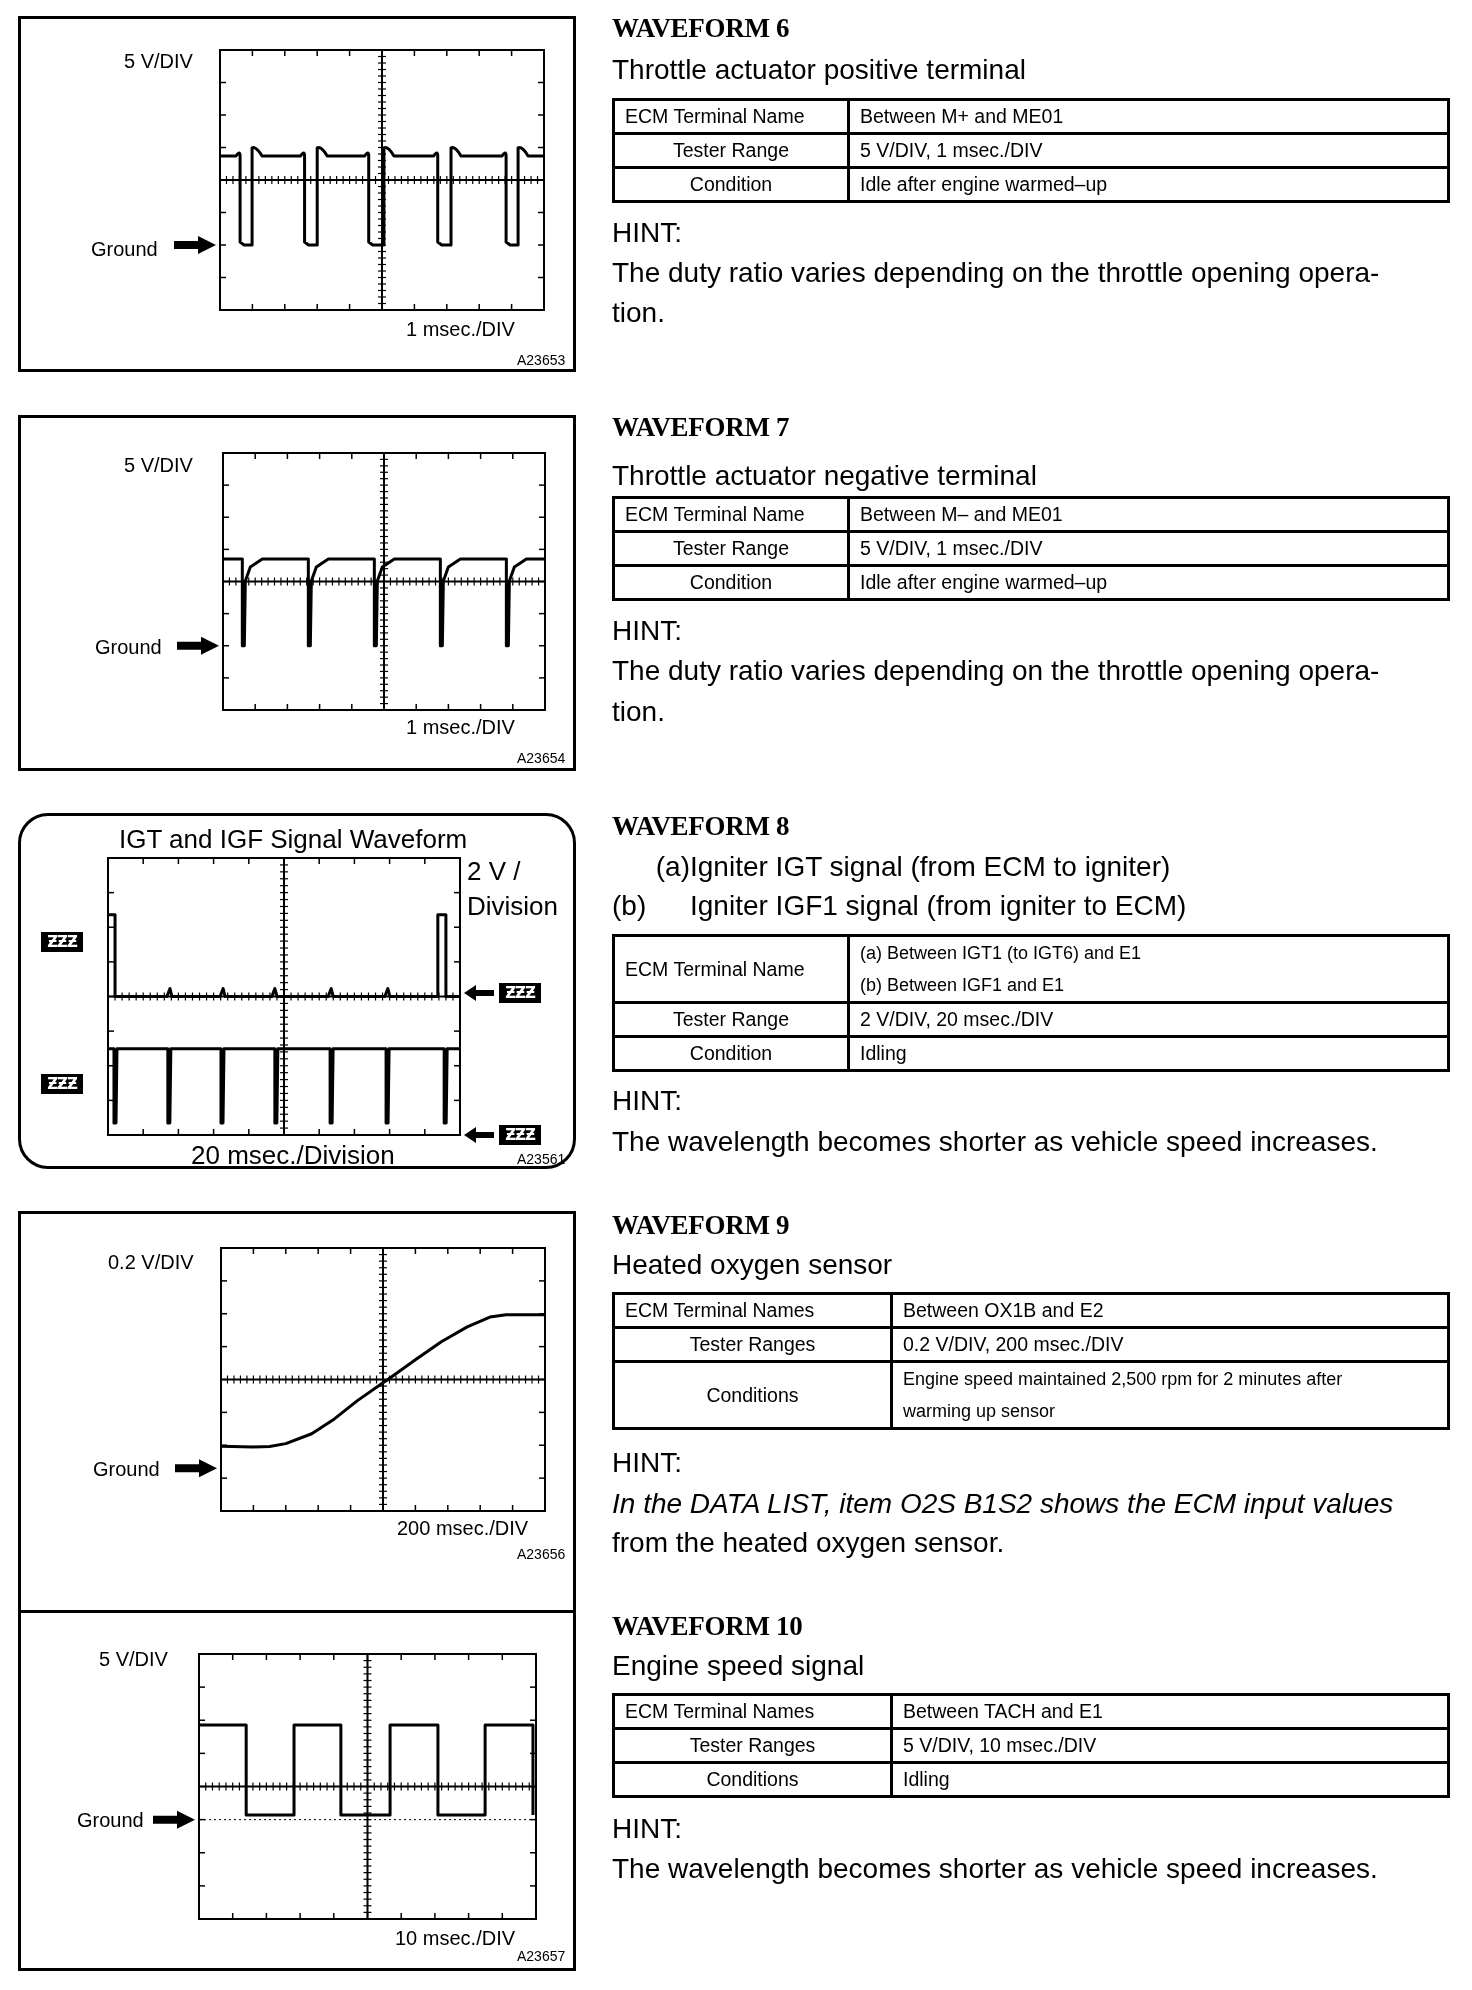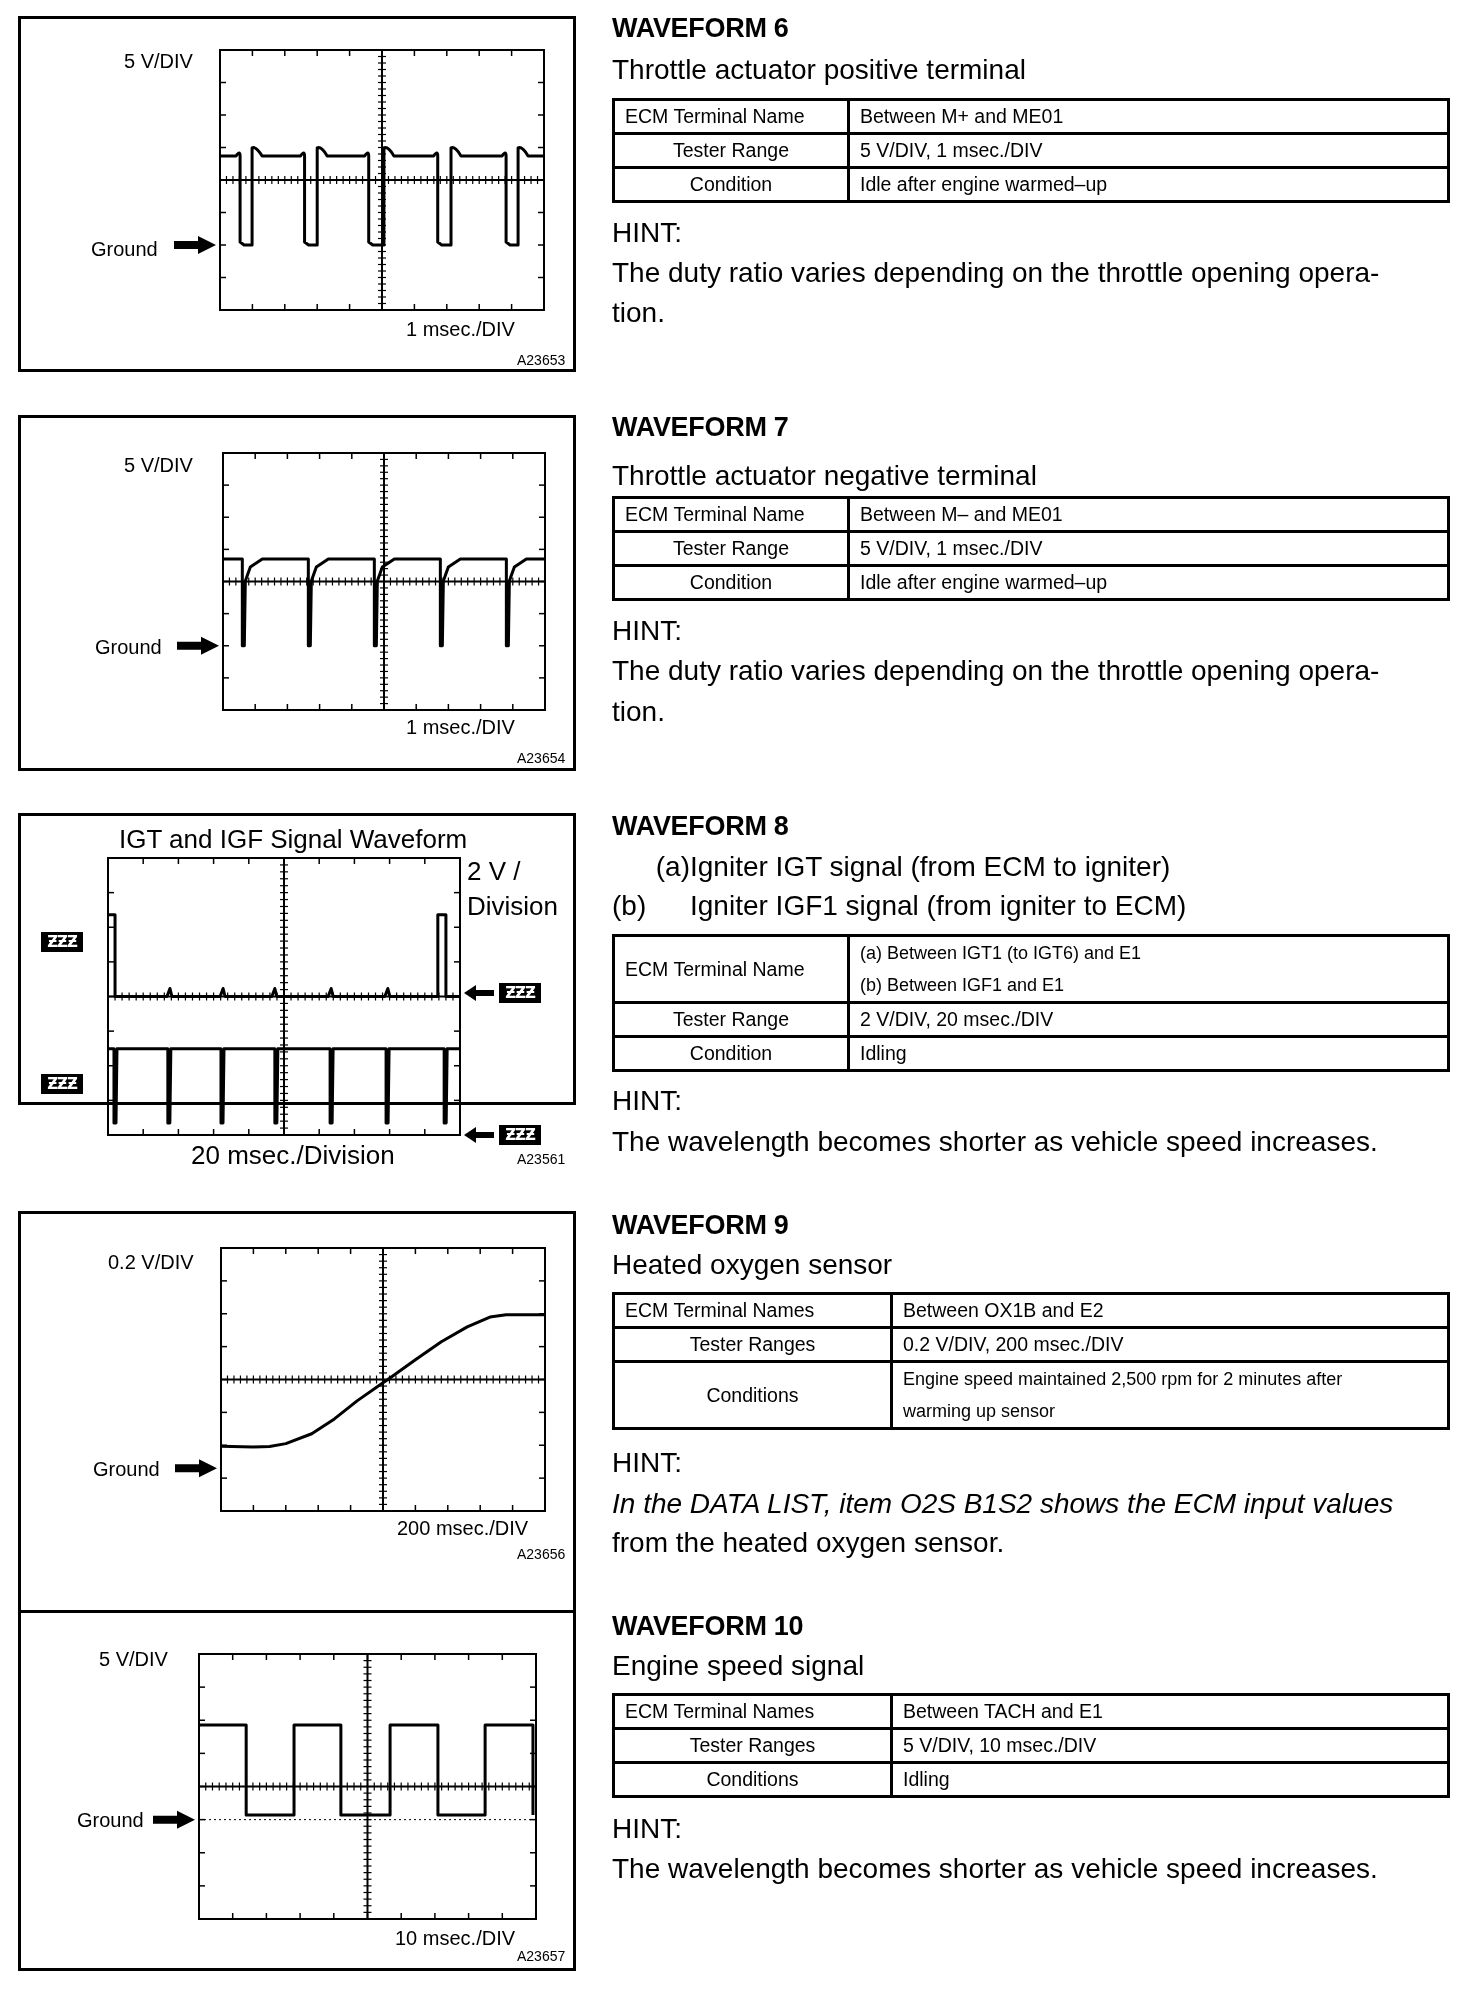--- a/index.html
+++ b/index.html
@@ -6,21 +6,21 @@
   body { width:1472px; height:1990px; position:relative; overflow:hidden;
          font-family:"Liberation Sans", sans-serif; color:#000; }
   .panel { position:absolute; left:18px; width:558px; border:3px solid #000; box-sizing:border-box; background:#fff; }
   .panel svg { position:absolute; left:0; top:0; }
   .lbl { position:absolute; font-size:20px; line-height:1; white-space:nowrap; transform:translateY(-50%); }
   .lbl-sm { font-size:14px; }
   .lbl-lg { font-size:27px; }
   .glyph { position:absolute; width:42px; height:20px; background:#000; color:#fff; font-size:15px; font-weight:bold;
            line-height:20px; text-align:center; letter-spacing:-1px; transform:translateY(-50%); font-family:"DejaVu Sans", sans-serif; }
   .section { position:absolute; left:612px; width:840px; }
-  .wf-title { position:absolute; left:0; font-size:27px; font-weight:bold; white-space:nowrap; transform:translateY(-50%); letter-spacing:-0.3px; }
+  .wf-title { position:absolute; left:0; font-size:27px; font-weight:bold; white-space:nowrap; transform:translateY(-50%); letter-spacing:-0.3px;font-family:Liberation Serif, serif; }
   .wf-sub { position:absolute; left:0; font-size:28px; white-space:nowrap; transform:translateY(-50%); }
   .wf-sub .tag { display:inline-block; width:78px; }
   .spec { position:absolute; left:0; width:838px; border-collapse:collapse; font-size:19.5px; }
   .spec td { border:3px solid #000; padding:0 10px; height:31px; vertical-align:middle; }
   .spec td.k { text-align:center; }
   .spec td.k.left { text-align:left; }
   .spec .line { display:block; line-height:32px; font-size:18px; }
   .hint { position:absolute; left:0; font-size:28px; white-space:nowrap; transform:translateY(-50%); }
 </style>
 </head>
@@ -287,21 +287,21 @@
       <line x1="359" y1="285.575" x2="367" y2="285.575" stroke="#000" stroke-width="1.2"></line>
       <polygon points="156,223.75 180,223.75 180,218.75 198,227.75 180,236.75 180,231.75 156,231.75" fill="#000"></polygon>
       <path d="M202,141.0125 L221.32,141.0125 L221.32,227.75 L223.32,227.75 L224.32,163.0125 L229.32,149.0125 L235.32,145.0125 L241.32,141.0125 L287.33,141.0125 L287.33,227.75 L289.33,227.75 L290.33,163.0125 L295.33,149.0125 L301.33,145.0125 L307.33,141.0125 L353.34000000000003,141.0125 L353.34000000000003,227.75 L355.34000000000003,227.75 L356.34000000000003,163.0125 L361.34000000000003,149.0125 L367.34000000000003,145.0125 L373.34000000000003,141.0125 L419.35,141.0125 L419.35,227.75 L421.35,227.75 L422.35,163.0125 L427.35,149.0125 L433.35,145.0125 L439.35,141.0125 L485.36,141.0125 L485.36,227.75 L487.36,227.75 L488.36,163.0125 L493.36,149.0125 L499.36,145.0125 L505.36,141.0125 L524,141.0125" fill="none" stroke="#000" stroke-width="3" stroke-linejoin="round"></path>
     </svg>
   <span class="lbl" style="left:103px;top:47px;">5 V/DIV</span>
   <span class="lbl" style="left:74px;top:229px;">Ground</span>
   <span class="lbl" style="left:385px;top:309px;">1 msec./DIV</span>
   <span class="lbl lbl-sm" style="left:496px;top:340px;">A23654</span>
 </div>
 
-<div class="panel" style="top:813px;height:292px;">
+<div class="panel" style="top:813px;height:356px;border-radius:30px;">
   <svg width="558" height="356">
       <rect x="87" y="42" width="352" height="277" fill="none" stroke="#000" stroke-width="2"></rect>
       <line x1="122.2" y1="42" x2="122.2" y2="48" stroke="#000" stroke-width="1.5"></line>
       <line x1="122.2" y1="319" x2="122.2" y2="313" stroke="#000" stroke-width="1.5"></line>
       <line x1="157.4" y1="42" x2="157.4" y2="48" stroke="#000" stroke-width="1.5"></line>
       <line x1="157.4" y1="319" x2="157.4" y2="313" stroke="#000" stroke-width="1.5"></line>
       <line x1="192.6" y1="42" x2="192.6" y2="48" stroke="#000" stroke-width="1.5"></line>
       <line x1="192.6" y1="319" x2="192.6" y2="313" stroke="#000" stroke-width="1.5"></line>
       <line x1="227.8" y1="42" x2="227.8" y2="48" stroke="#000" stroke-width="1.5"></line>
       <line x1="227.8" y1="319" x2="227.8" y2="313" stroke="#000" stroke-width="1.5"></line>

